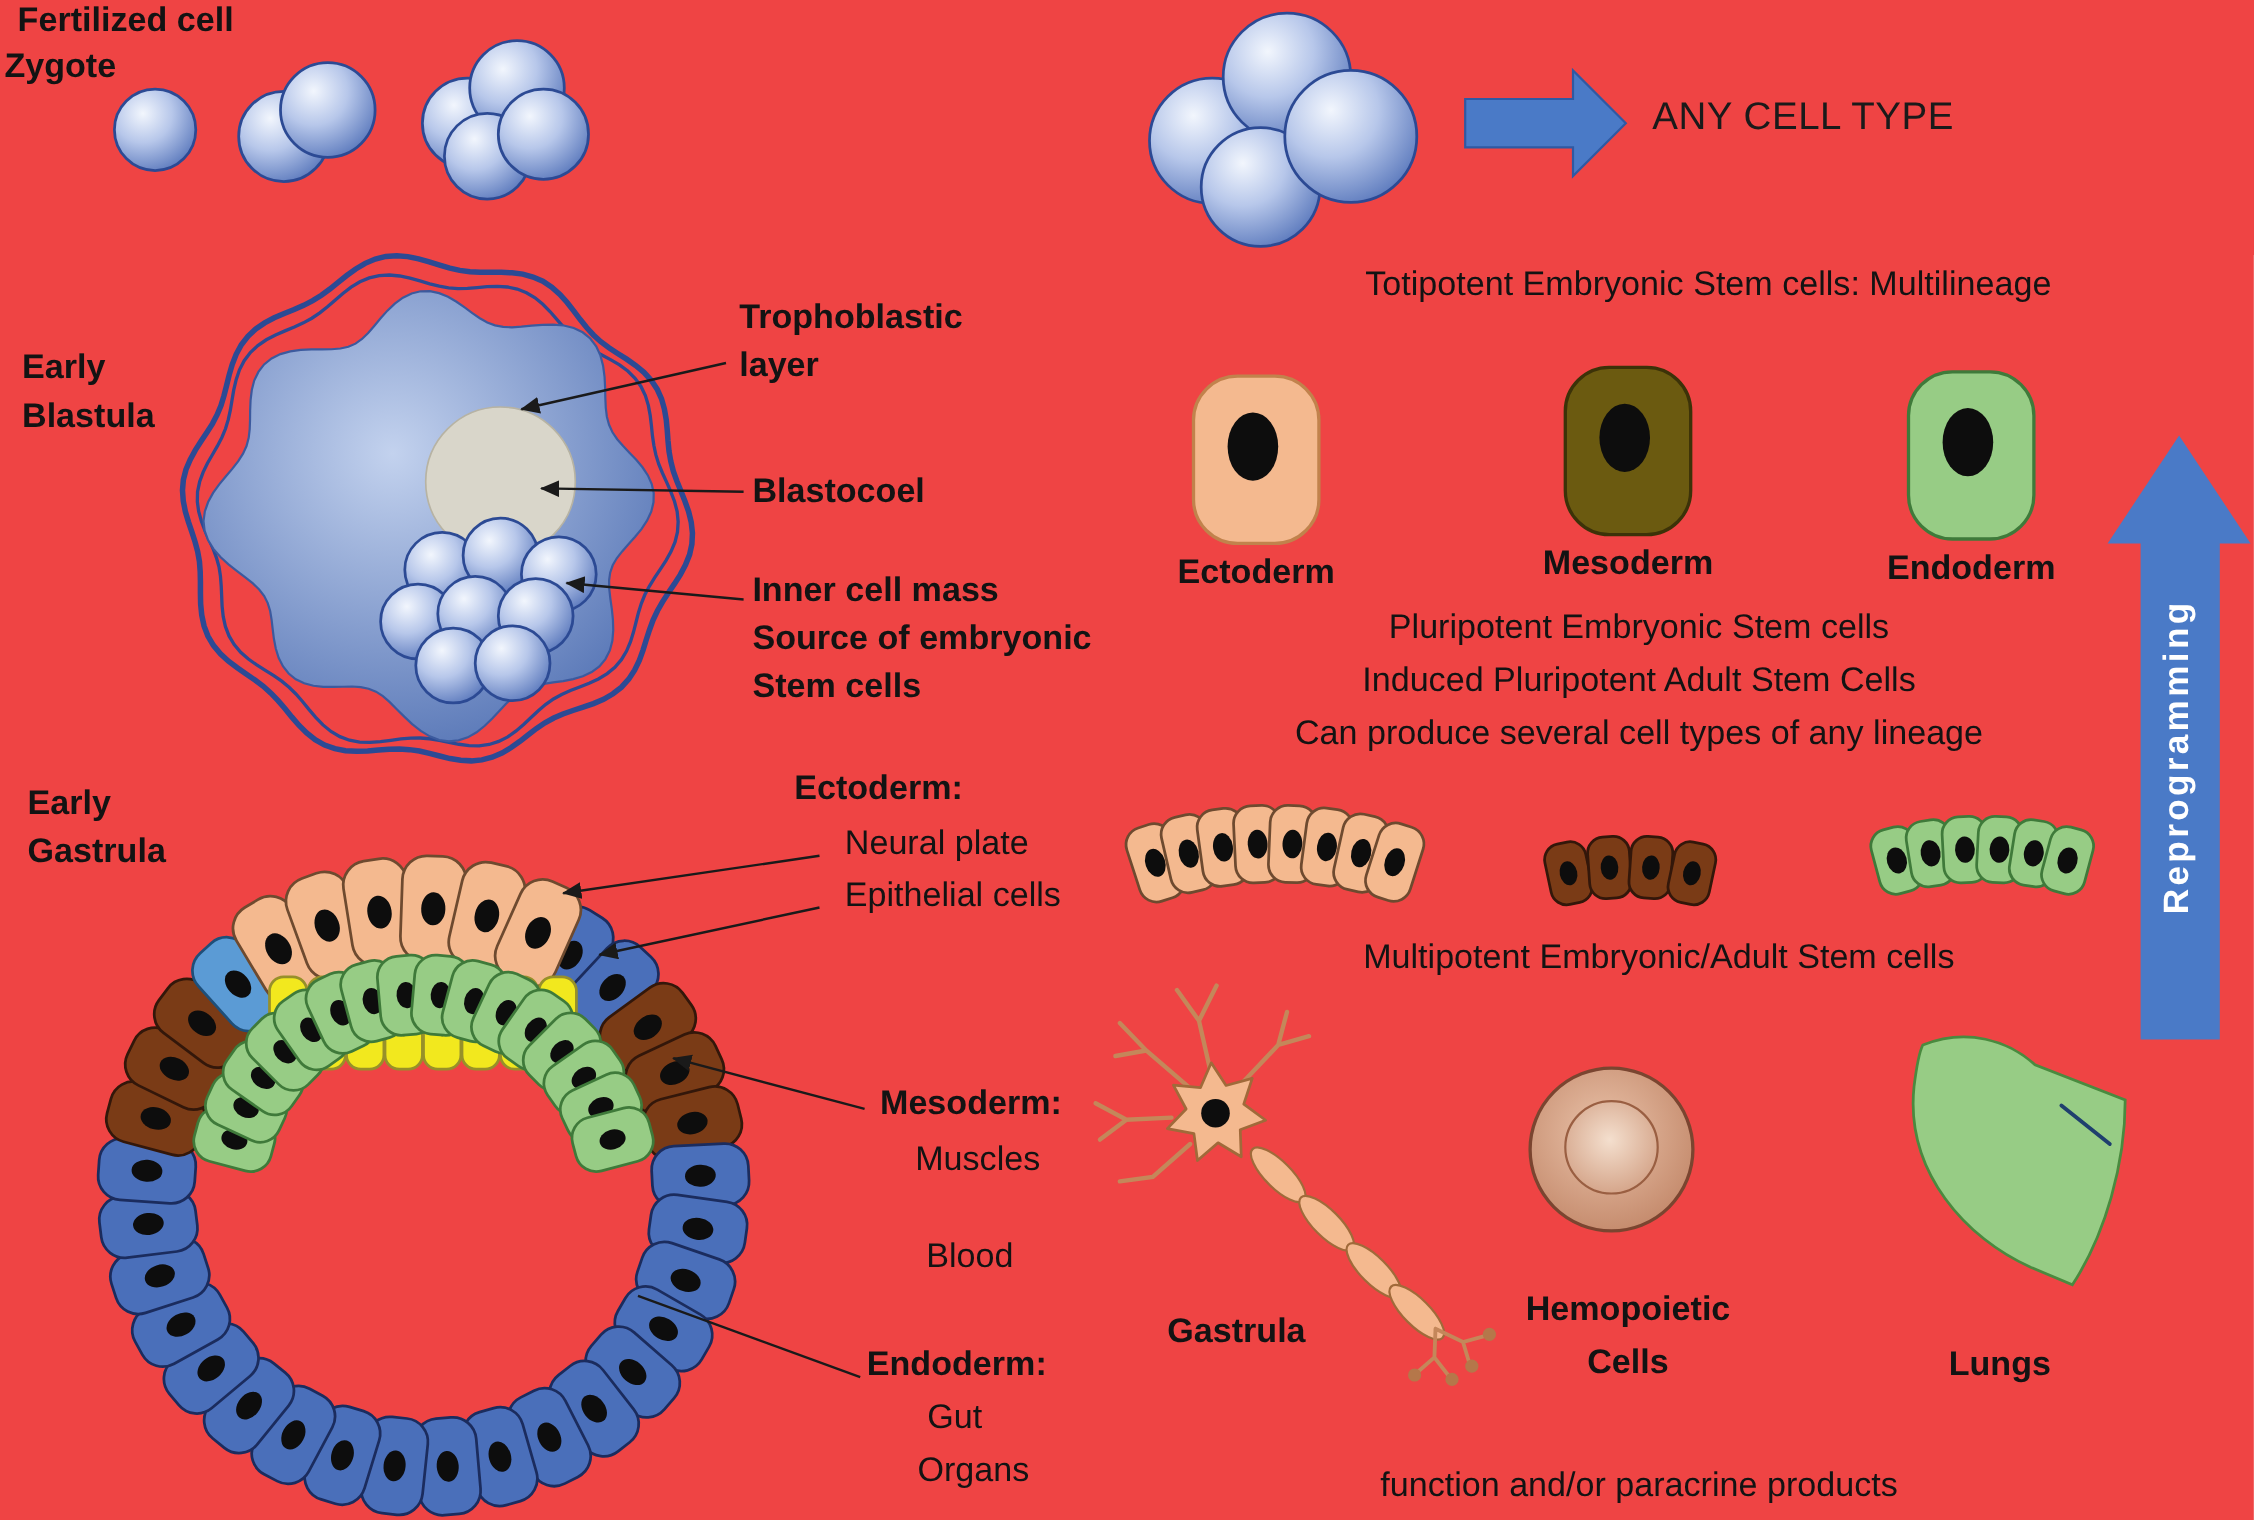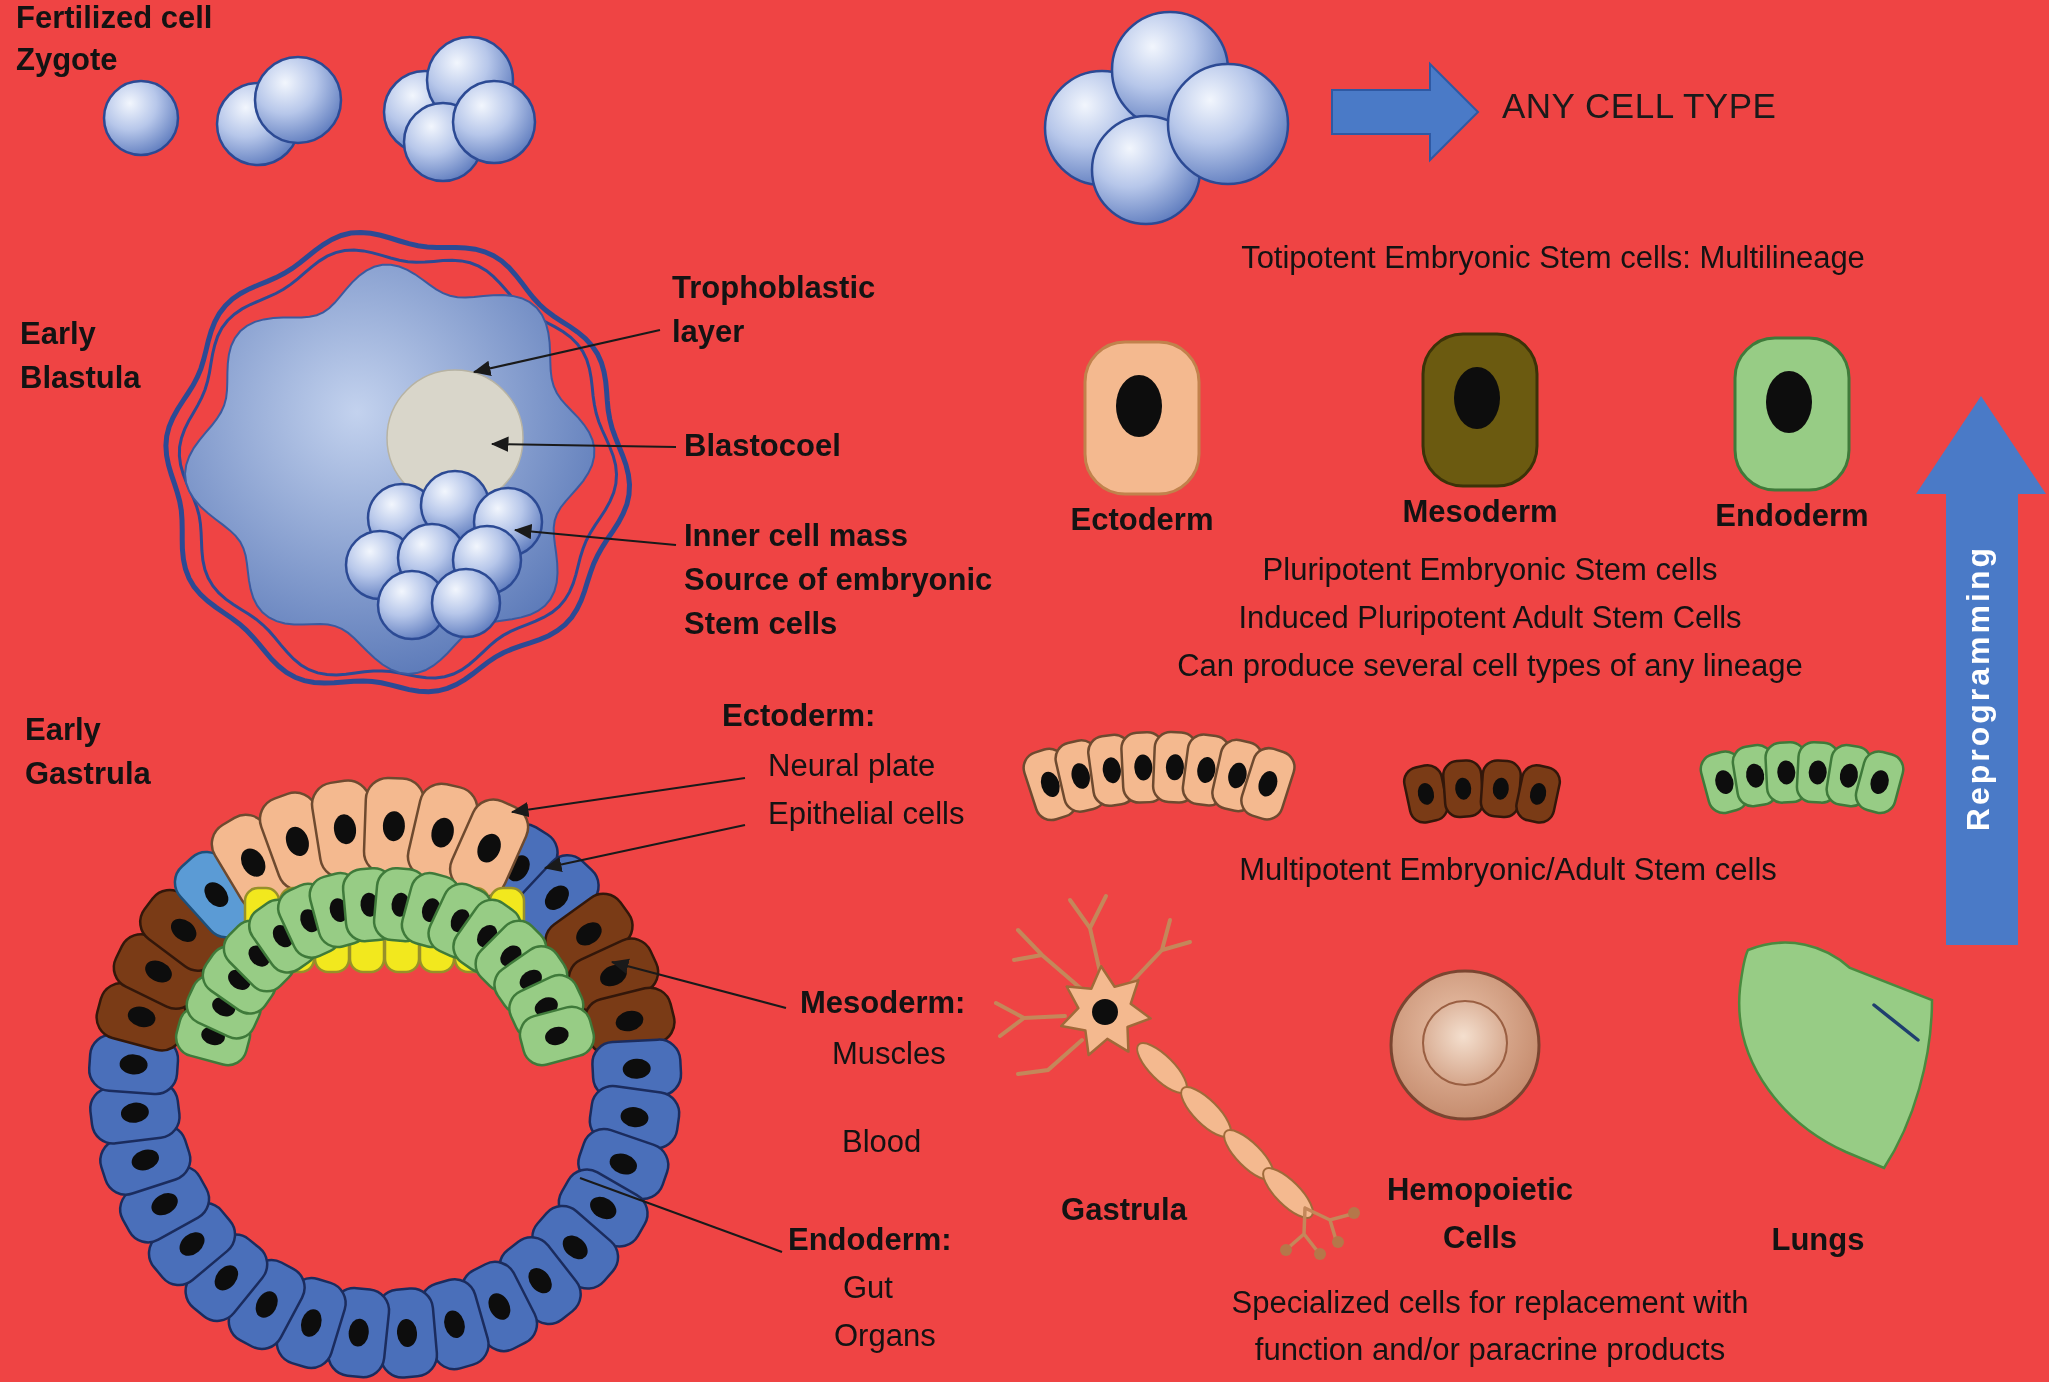--- a/index.html
+++ b/index.html
@@ -439,21 +439,21 @@
       <g>
         <path d="M1748,950 C1788,934 1826,946 1850,968 L1932,1000 C1932,1058 1914,1122 1884,1168 L1846,1152 C1788,1126 1732,1066 1740,988 C1742,972 1744,958 1748,950 Z" fill="#97cc85" stroke="#4a8a3f" stroke-width="2.5"></path>
         <path d="M1874,1005 L1918,1040" stroke="#1f3f6e" stroke-width="3.5" stroke-linecap="round"></path>
       </g>
       <g>
         <path d="M1981,396 L2046,494 L2018,494 L2018,945 L1946,945 L1946,494 L1916,494 Z" fill="#4a7ac7"></path>
       </g>
     </svg>
 
   <div class="t b" style="left:16px;top:0px">Fertilized cell</div>
-  <div class="t b" style="left:16px;top:42px">Zygote</div>
+  <div class="t b" style="left:4px;top:42px">Zygote</div>
   <div class="t b" style="left:20px;top:316px">Early</div>
   <div class="t b" style="left:20px;top:360px">Blastula</div>
   <div class="t b" style="left:25px;top:712px">Early</div>
   <div class="t b" style="left:25px;top:756px">Gastrula</div>
 
   <div class="t b" style="left:672px;top:270px">Trophoblastic</div>
   <div class="t b" style="left:672px;top:314px">layer</div>
   <div class="t b" style="left:684px;top:428px">Blastocoel</div>
   <div class="t b" style="left:684px;top:518px">Inner cell mass</div>
   <div class="t b" style="left:684px;top:562px">Source of embryonic</div>
@@ -480,17 +480,16 @@
   <div class="t c" style="left:1490px;top:648px">Can produce several cell types of any lineage</div>
   <div class="t c" style="left:1490px;top:600px">Induced Pluripotent Adult Stem Cells</div>
 
   <div class="t c" style="left:1508px;top:852px">Multipotent Embryonic/Adult Stem cells</div>
 
   <div class="t b c" style="left:1124px;top:1192px">Gastrula</div>
   <div class="t b c" style="left:1480px;top:1172px">Hemopoietic</div>
   <div class="t b c" style="left:1480px;top:1220px">Cells</div>
   <div class="t b c" style="left:1818px;top:1222px">Lungs</div>
 
-  <div class="t c" style="left:1490px;top:1285px">Specialized cells for replacement with</div>
   <div class="t c" style="left:1490px;top:1332px">function and/or paracrine  products</div>
 
   <div class="vert" style="left:1960px;top:545px">Reprogramming</div>
 </div>
 
 </body></html>

